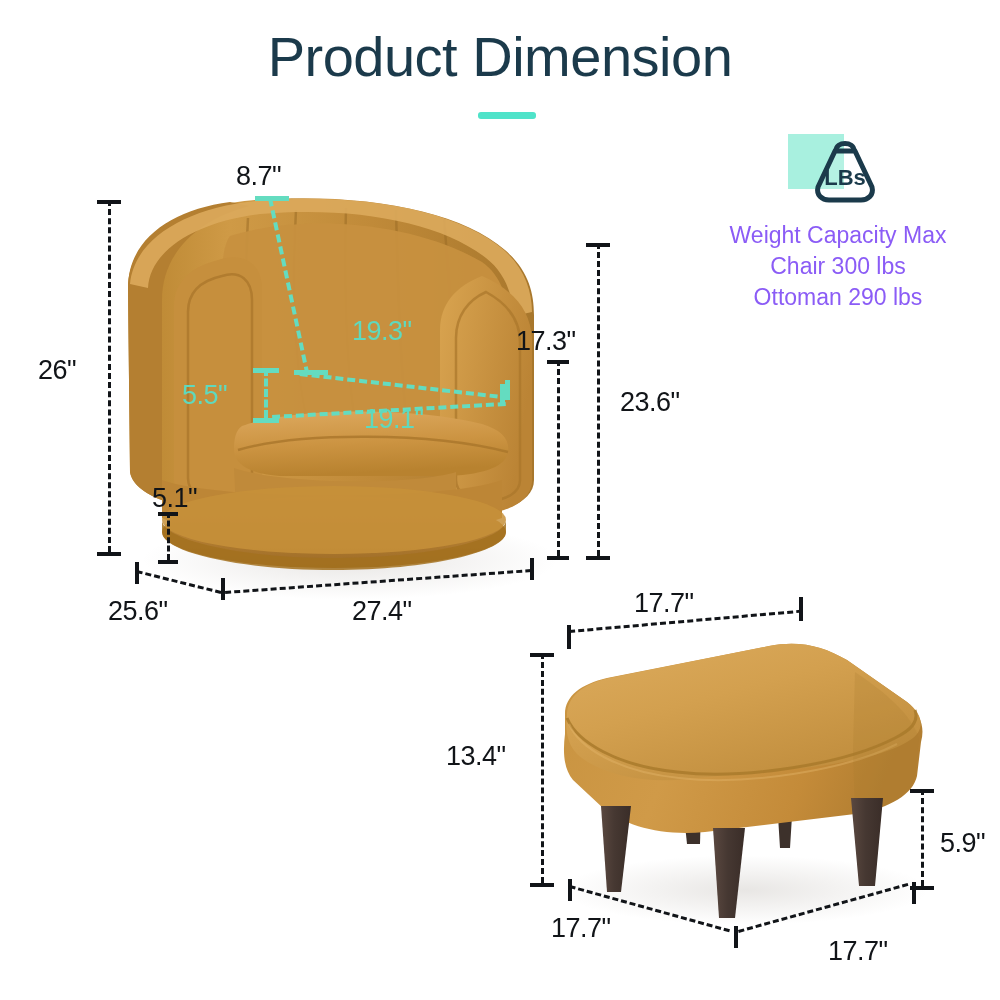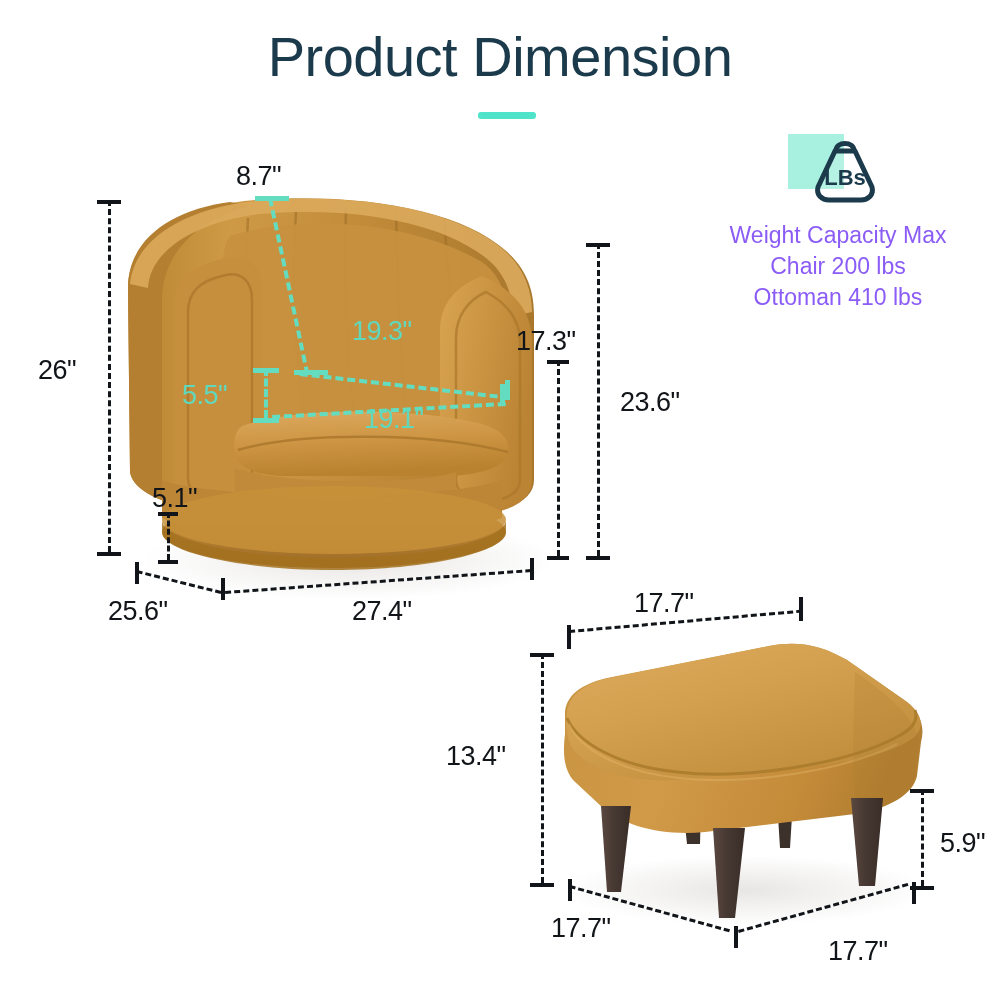--- a/index.html
+++ b/index.html
@@ -93,22 +93,22 @@
     <div class="badge-icon">
       <div class="badge-square"></div>
       <svg class="badge-svg" width="78" height="72" viewBox="0 0 78 72">
         <path d="M30 19 C30 9, 48 9, 48 19" fill="none" stroke="#1b3a4b" stroke-width="5"></path>
         <path d="M29 19 L49 19 L66 55 C68 63, 62 68, 55 68 L23 68 C16 68, 10 63, 12 55 Z" fill="#ffffff" fill-opacity="0.15" stroke="#1b3a4b" stroke-width="5" stroke-linejoin="round"></path>
         <text x="39" y="53" font-family="Liberation Sans, sans-serif" font-size="22" font-weight="bold" fill="#1b3a4b" text-anchor="middle">LBs</text>
       </svg>
     </div>
     <div class="badge-lines">
       <div>Weight Capacity Max</div>
-      <div>Chair 200 lbs</div>
-      <div>Ottoman 410 lbs</div>
+      <div>Chair 300 lbs</div>
+      <div>Ottoman 290 lbs</div>
     </div>
   </div>
 
   <div class="shadow" style="left:140px; top:520px; width:420px; height:80px;"></div>
 
   <svg class="chair" viewBox="0 0 460 400">
     <defs>
       <linearGradient id="fab" x1="0" y1="0" x2="1" y2="0.3">
         <stop offset="0%" stop-color="#c88f3d"></stop>
         <stop offset="35%" stop-color="#d8a34f"></stop>

